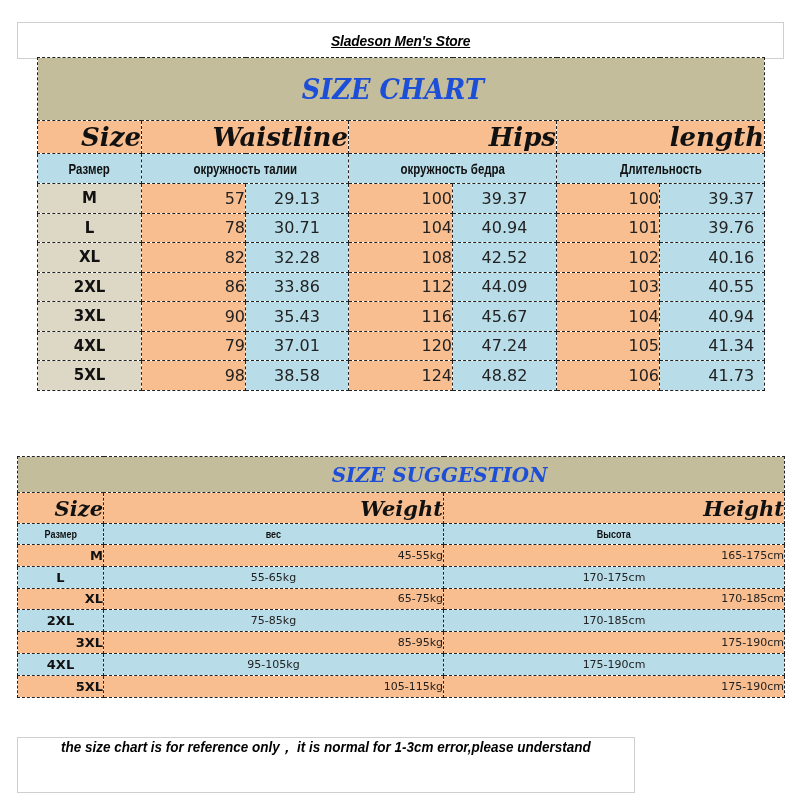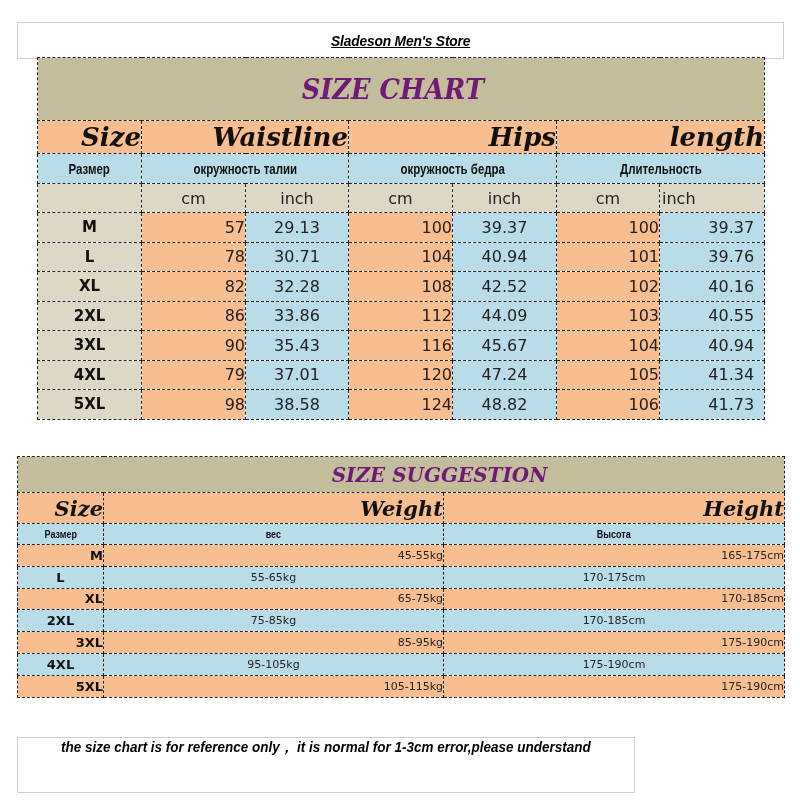--- a/index.html
+++ b/index.html
@@ -9,21 +9,21 @@
   #store-title { font-family:"Liberation Sans", sans-serif; font-weight:bold; font-style:italic; font-size:15px; text-decoration:underline; color:#000; letter-spacing:-0.2px; transform:scaleX(0.92); }
   #footer-box { left:17px; top:737px; width:618px; height:56px; display:flex; align-items:flex-start; justify-content:center; }
   #footer-text { font-family:"Liberation Sans", sans-serif; font-weight:bold; font-style:italic; font-size:14.5px; color:#000; transform:scaleX(0.93); white-space:nowrap; }
 
   table { border-collapse:collapse; position:absolute; table-layout:fixed; }
   td { border:1px dashed #222; padding:0; text-align:center; vertical-align:middle; box-sizing:border-box; overflow:hidden; white-space:nowrap; }
   .khaki { background:#c4bd9b; }
   .orange { background:#f8be90;text-align:right; }
   .blue { background:#b8dde9; }
   .beige { background:#ddd7c6; }
-  .title-cell { font-family:"DejaVu Serif", serif; font-weight:bold; font-style:italic; text-decoration:underline; color:#701a75;padding-left:48px; }
+  .title-cell { font-family:"DejaVu Serif", serif; font-weight:bold; font-style:italic; text-decoration:underline; color:#1d4ed8;padding-left:48px; }
   .head-serif { font-family:"DejaVu Serif", serif; font-weight:bold; font-style:italic; color:#111; }
   .ru { font-family:"Liberation Sans", sans-serif; font-weight:bold; color:#111; transform:scaleX(0.82); display:inline-block; }
   .num { font-family:"DejaVu Sans", sans-serif; color:#222; }
   .sz { font-family:"DejaVu Sans", sans-serif; font-weight:bold; color:#111; }
 
   
   #size-chart { left:37px; top:57px; width:727px; }
   #size-chart .r-title td { height:63px; font-size:27px; }
   #size-chart .r-title td span { position:relative; left:0; }
   #size-chart .r-head td { height:33px; font-size:26px; }
@@ -68,29 +68,20 @@
     <td colspan="2" class="orange head-serif">Waistline</td>
     <td colspan="2" class="orange head-serif">Hips</td>
     <td colspan="2" class="orange head-serif">length</td>
   </tr>
   <tr class="r-ru">
     <td class="blue"><span class="ru">Размер</span></td>
     <td colspan="2" class="blue"><span class="ru">окружность талии</span></td>
     <td colspan="2" class="blue"><span class="ru">окружность бедра</span></td>
     <td colspan="2" class="blue"><span class="ru">Длительность</span></td>
   </tr>
-  <tr class="r-unit">
-    <td class="beige"></td>
-    <td class="beige num">cm</td>
-    <td class="beige num">inch</td>
-    <td class="beige num">cm</td>
-    <td class="beige num">inch</td>
-    <td class="beige num">cm</td>
-    <td class="beige num len-inch-h">inch</td>
-  </tr>
   <tr class="r-data">
     <td class="beige sz">M</td>
     <td class="orange num">57</td>
     <td class="blue num">29.13</td>
     <td class="orange num">100</td>
     <td class="blue num">39.37</td>
     <td class="orange num">100</td>
     <td class="blue num len-inch-v">39.37</td>
   </tr>
   <tr class="r-data">

